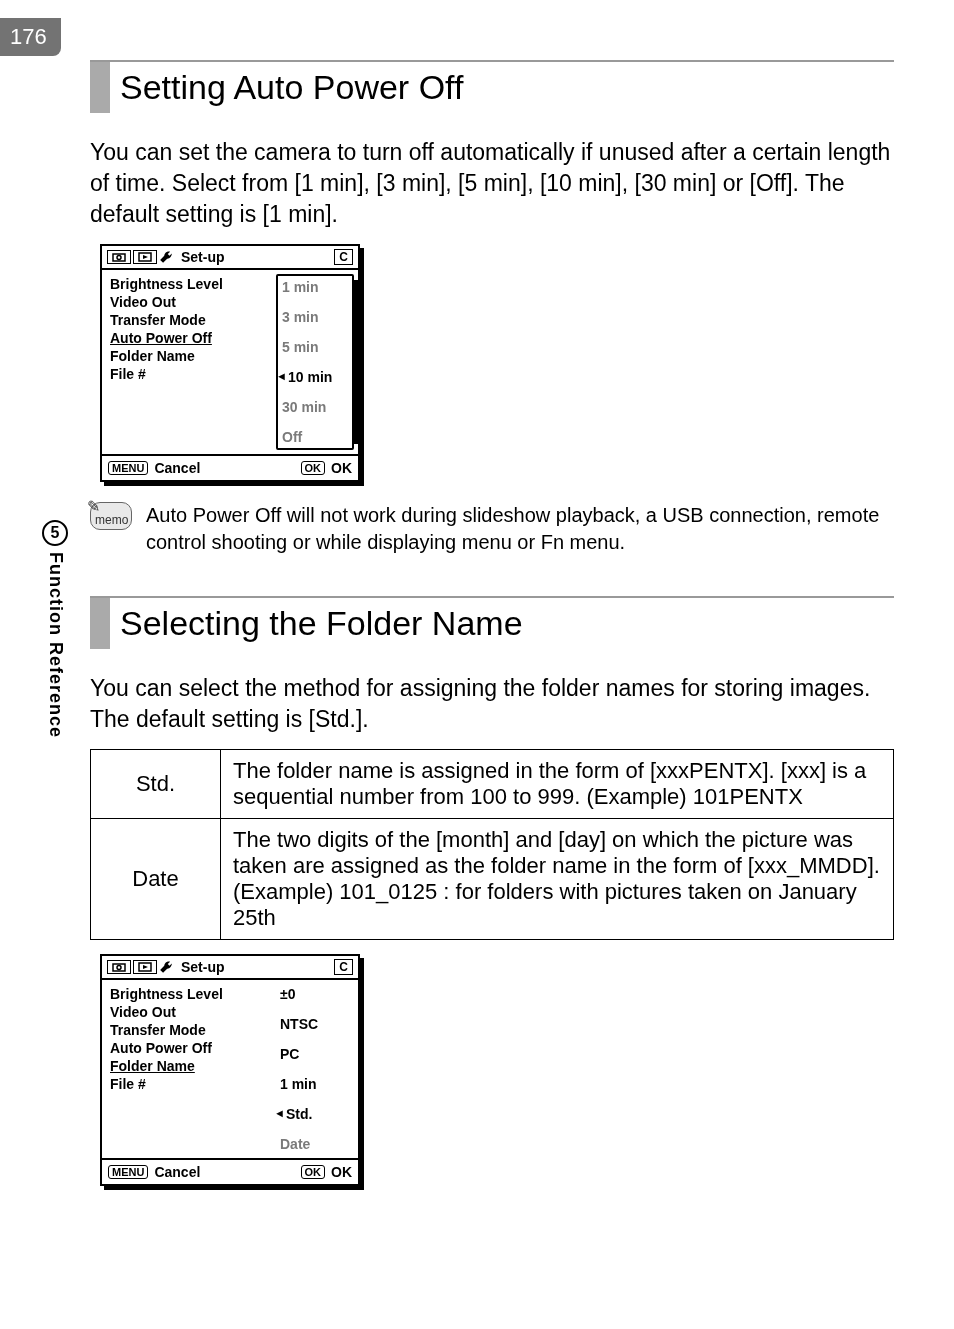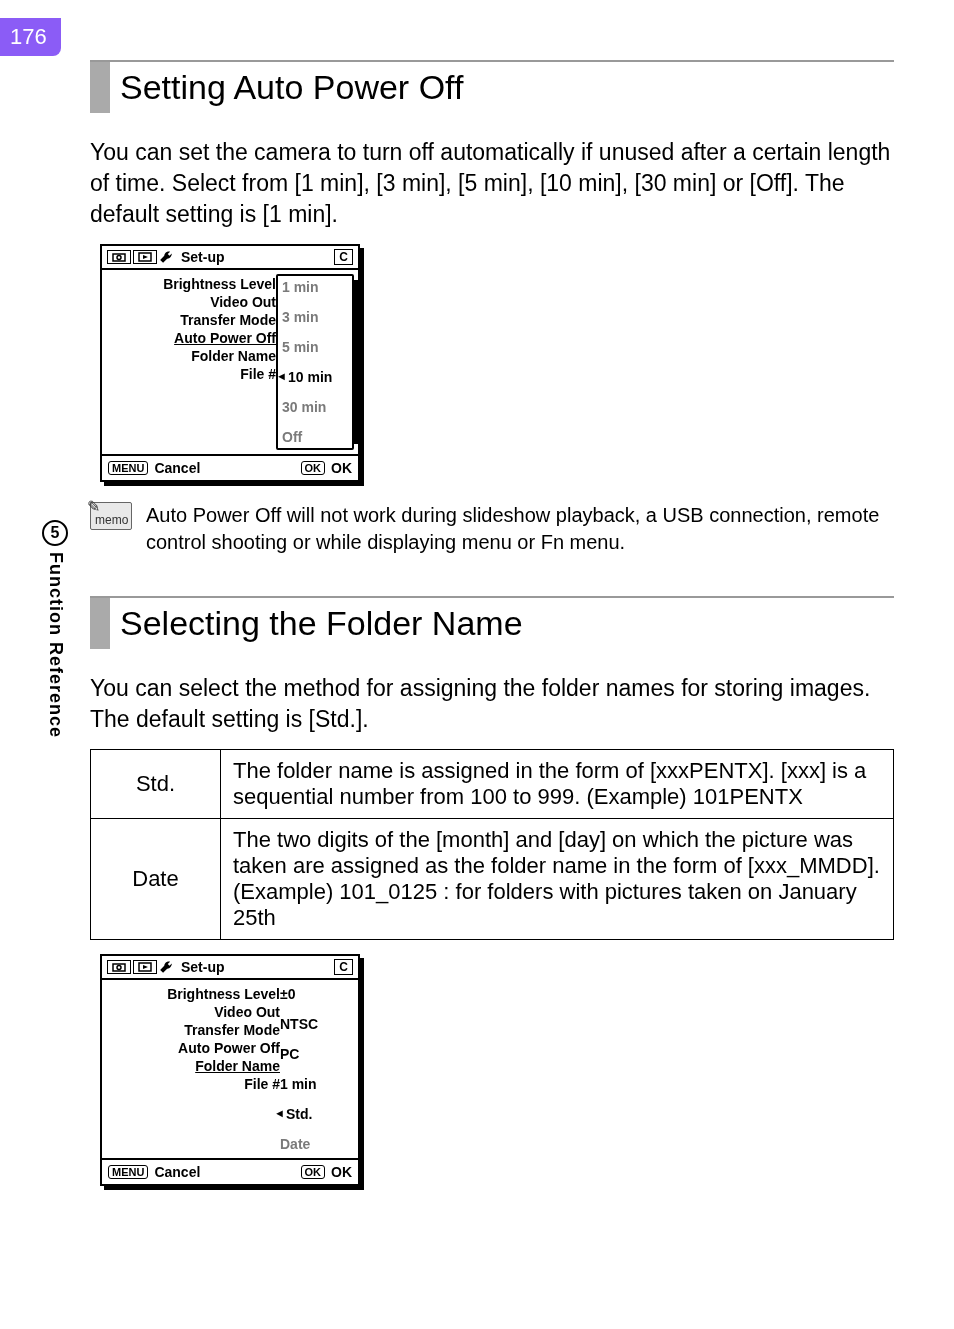--- a/index.html
+++ b/index.html
@@ -14,21 +14,21 @@
   .page {
     position: relative;
     width: 954px;
     min-height: 1329px;
     padding: 20px 60px 40px 90px;
   }
   .page-number-tab {
     position: absolute;
     left: 0;
     top: 18px;
-    background: #8b5cf6;
+    background: #737373;
     color: #fff;
     font-size: 22px;
     padding: 6px 14px 6px 10px;
     border-radius: 0 0 8px 0;
   }
   .side-tab {
     position: absolute;
     left: 42px;
     top: 520px;
     display: flex;
@@ -109,21 +109,20 @@
   }
   .lcd-tab.right { margin-left: auto; }
   .lcd-tab-title {
     font-size: 14px;
     padding-left: 6px;
     font-weight: bold;
   }
   .lcd-body {
     display: flex;
     padding: 6px 0 6px 8px;
-    text-align: right;
   }
   .lcd-labels {
     flex: 1;
     display: flex;
     flex-direction: column;
     gap: 2px;
   }
   .lcd-labels span { white-space: nowrap; }
   .lcd-labels .hl { text-decoration: underline; }
   .lcd-vals {
@@ -176,21 +175,21 @@
   
   .memo {
     display: flex;
     align-items: flex-start;
     gap: 14px;
     margin-bottom: 10px;
   }
   .memo-badge {
     border: 1.5px solid #666;
     background: #e9e9e9;
-    border-radius: 2px;
+    border-radius: 10px;
     font-size: 12px;
     padding: 10px 4px 2px 4px;
     color: #333;
     position: relative;
     min-width: 42px;
     text-align: center;
   }
   .memo-badge::before {
     content: "✎";
     position: absolute;

